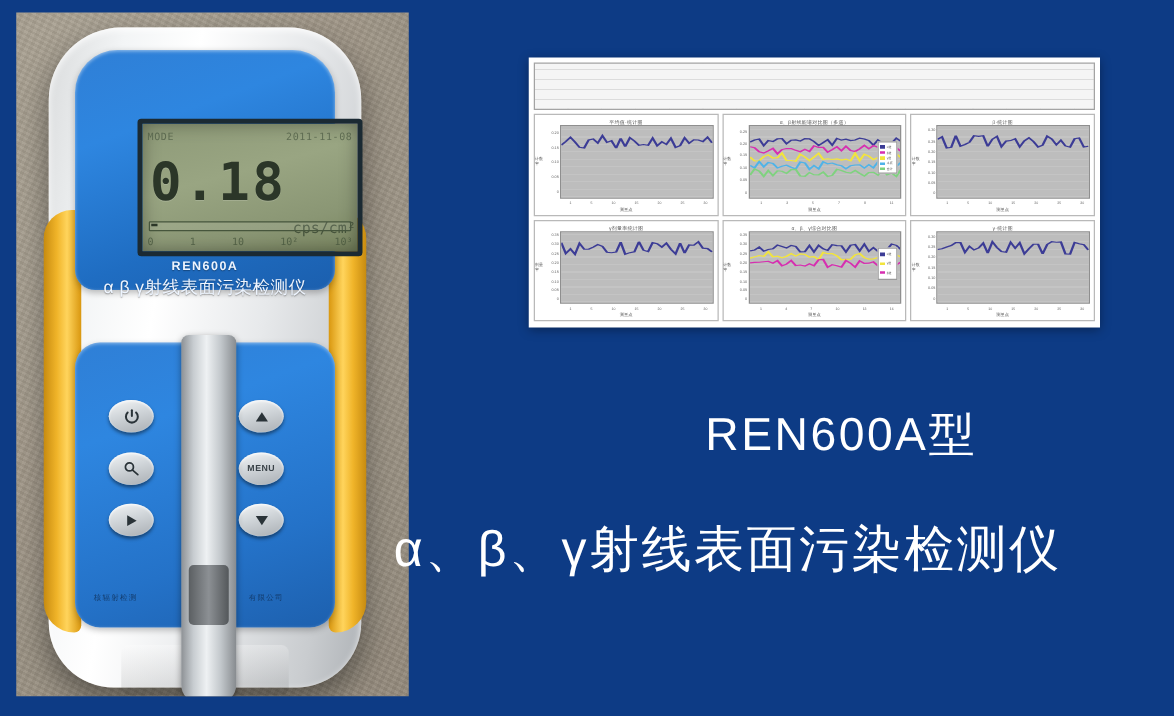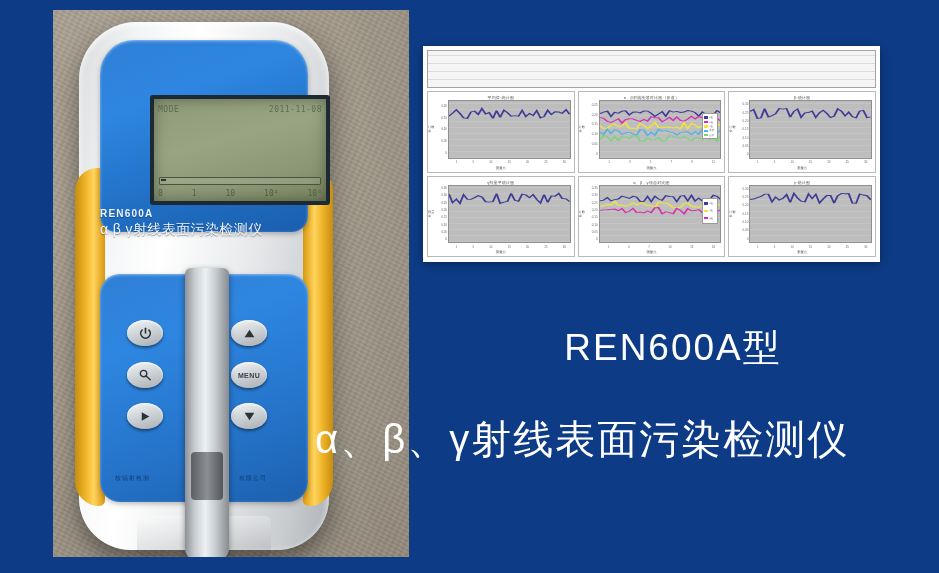--- a/index.html
+++ b/index.html
@@ -5,25 +5,24 @@
   html,body{margin:0;padding:0;}
   body{
     width:939px;height:573px;overflow:hidden;
     background:#0d3b85;
     font-family:"Liberation Serif", serif;
     position:relative;
   }
 
   
   .photo{
-    position:absolute;left:13px;top:10px;width:356px;height:547px;
+    position:absolute;left:13px;top:10px;width:314px;height:547px;
     background:
       radial-gradient(ellipse at 30% 20%, #b3ab9c 0%, #a59c8d 45%, #938a7c 100%);
     overflow:hidden;
-    margin-left:40px;
   }
   .photo-noise{
     position:absolute;inset:0;
     background:
       repeating-linear-gradient(27deg, rgba(255,255,255,.045) 0 2px, rgba(0,0,0,.045) 2px 4px),
       repeating-linear-gradient(115deg, rgba(255,255,255,.03) 0 3px, rgba(0,0,0,.03) 3px 6px);
     opacity:.9;
   }
 
   
@@ -92,21 +91,21 @@
   }
   .lcd-bar i{position:absolute;left:1px;top:1px;width:5px;height:2px;background:#2b3628;display:block;}
   .lcd-scale{
     position:absolute;left:4px;right:4px;bottom:1px;height:13px;
     display:flex;justify-content:space-between;align-items:center;
     font-family:"DejaVu Sans Mono", monospace;font-size:8px;color:#46553c;opacity:.8;
   }
 
   
   .brand{
-    position:absolute;left:21px;top:186px;width:208px;
+    position:absolute;left:21px;top:186px;width:208px;text-align:center;
     color:#eef5ff;font-family:"Liberation Sans", sans-serif;
   }
   .brand-model{font-size:10px;font-weight:bold;letter-spacing:1.2px;text-shadow:0 1px 1px rgba(0,0,0,.35);}
   .brand-desc{font-size:14px;margin-top:2px;letter-spacing:.4px;text-shadow:0 1px 1px rgba(0,0,0,.35);}
 
   
   .strap{
     position:absolute;left:106px;top:246px;width:44px;height:294px;
     background:linear-gradient(90deg,#8d9195 0%,#c7ccd0 22%,#eef1f3 46%,#c2c7cb 72%,#878b8f 100%);
     border-radius:6px 6px 14px 14px;
@@ -226,20 +225,24 @@
 
     <div class="grip left"></div>
     <div class="grip right"></div>
 
     <div class="face-top"></div>
 
     <div class="lcd">
       <div class="lcd-top">
         <span>MODE</span>
         <span>2011-11-08</span>
+      </div>
+      <div class="lcd-main">
+        <span class="lcd-value">0.18</span>
+        <span class="lcd-unit">cps/cm²</span>
       </div>
       <div class="lcd-bar">
           <i></i>
         </div>
       <div class="lcd-scale">
         <span>0</span>
         <span>1</span>
         <span>10</span>
         <span>10²</span>
         <span>10³</span>

